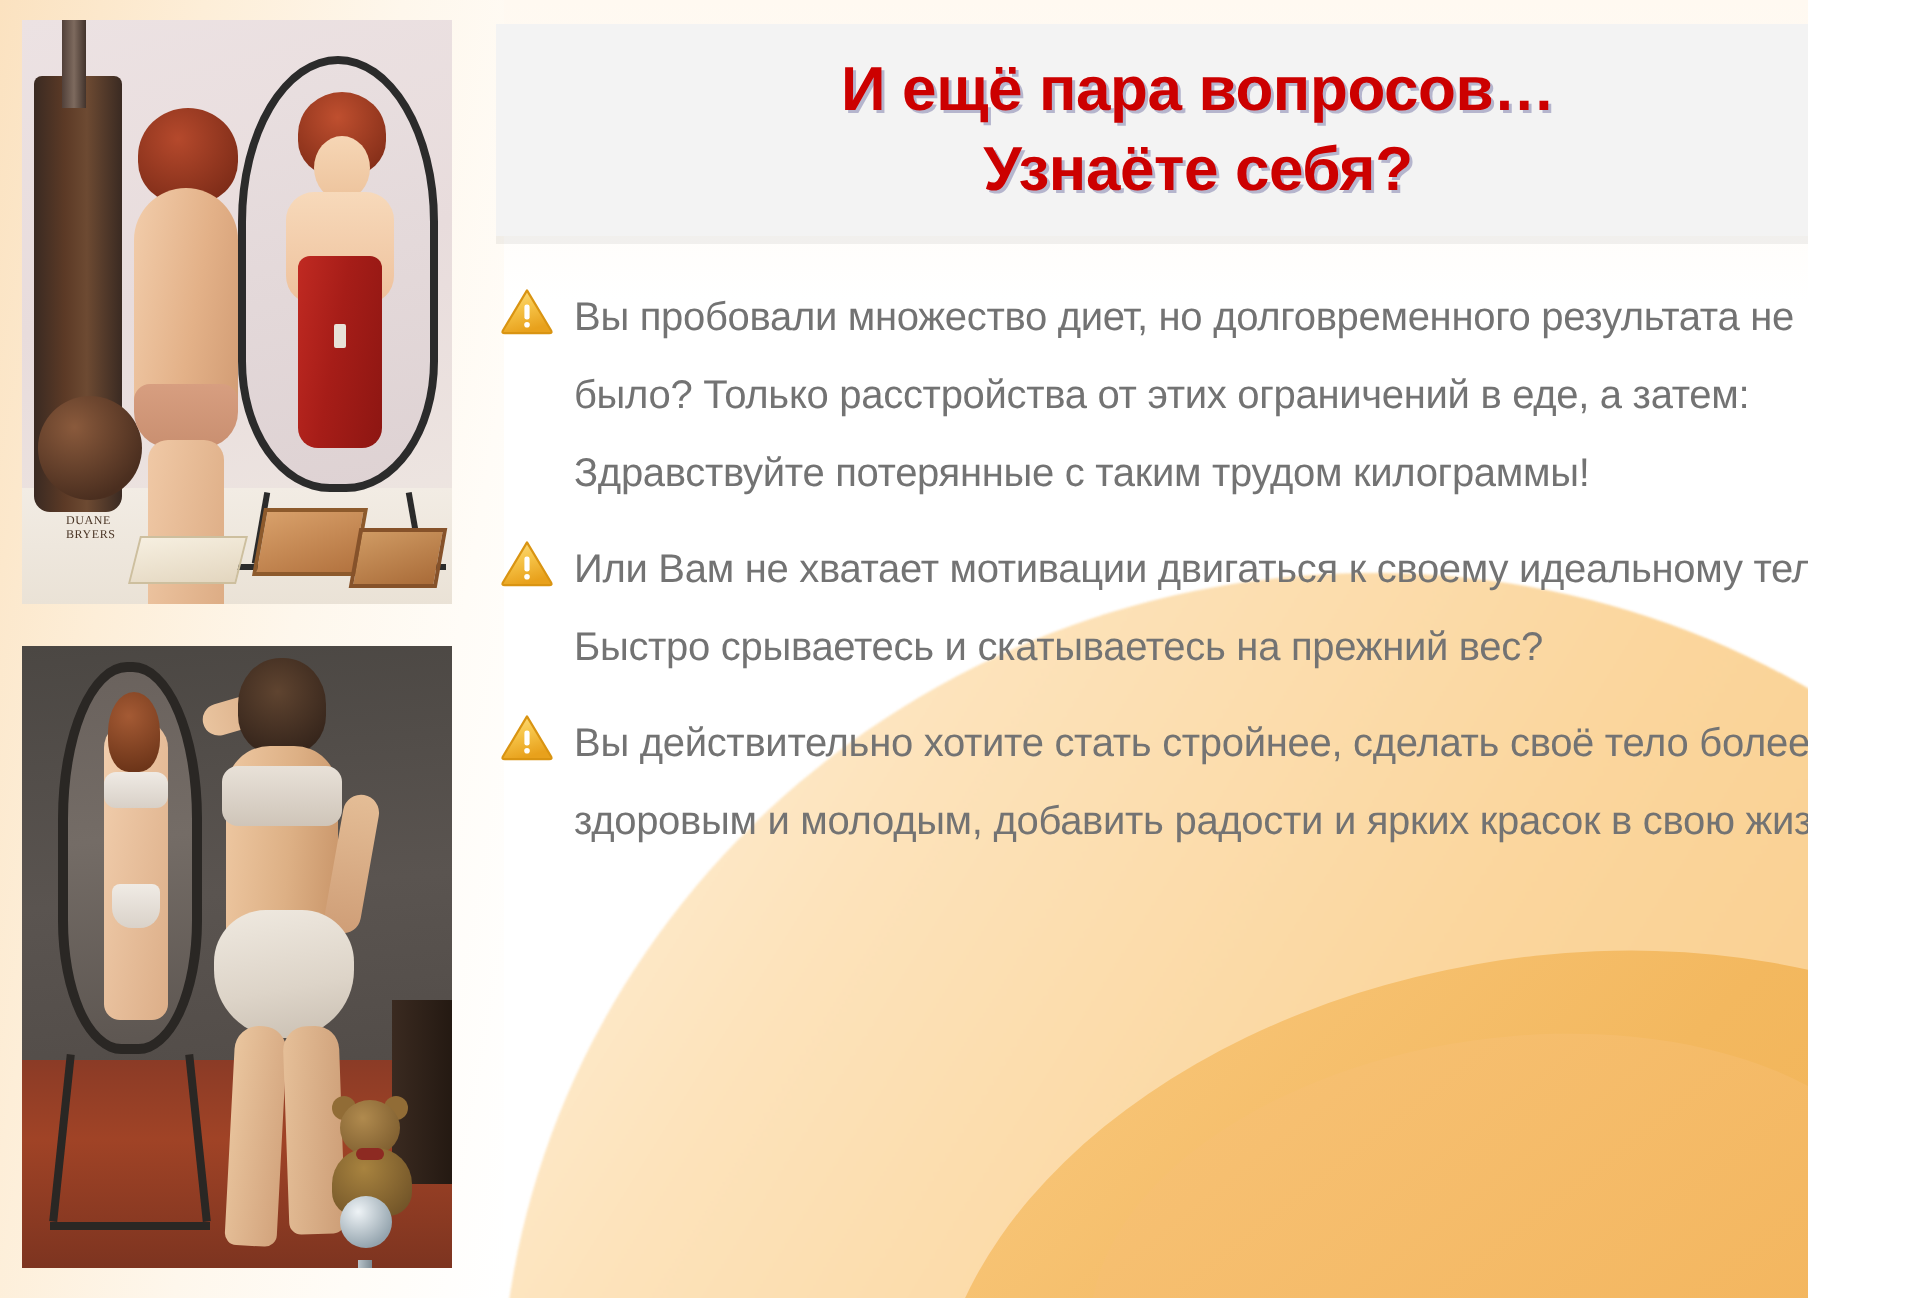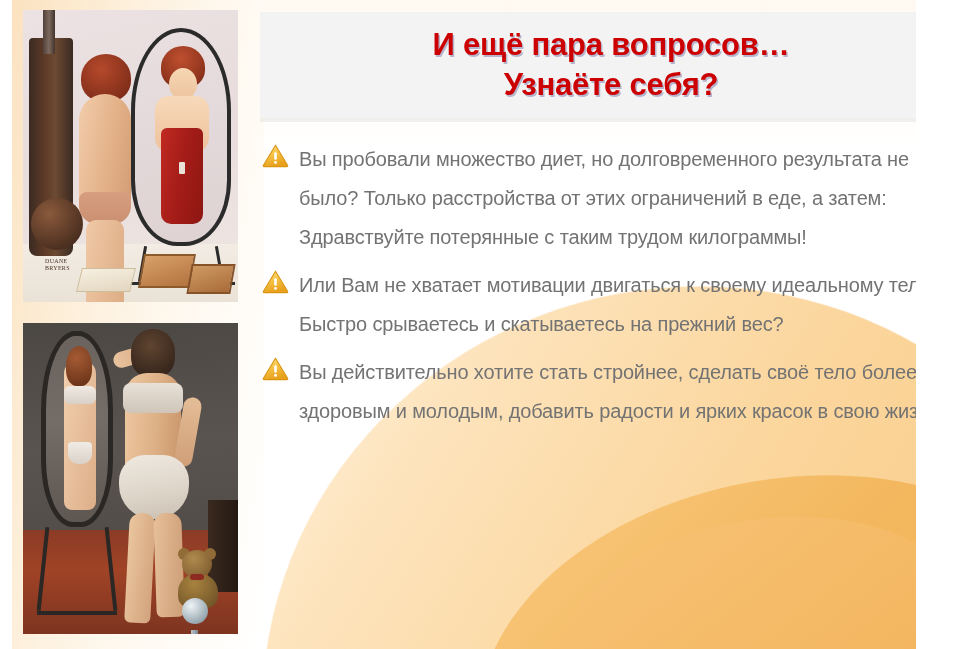--- a/index.html
+++ b/index.html
@@ -13,21 +13,20 @@
     font-family: "Liberation Sans", sans-serif;
     background: #ffffff;
   }
 
   #slide {
     position: relative;
     width: 904px;
     height: 649px;
     overflow: hidden;
     background: #ffffff;
-    margin-left: 12px;
   }
 
   
   .bg-cream-left {
     position: absolute;
     left: 0; top: 0;
     width: 252px; height: 649px;
     background: linear-gradient(100deg,
         #fbe2c0 0%,
         #fdeed8 28%,

